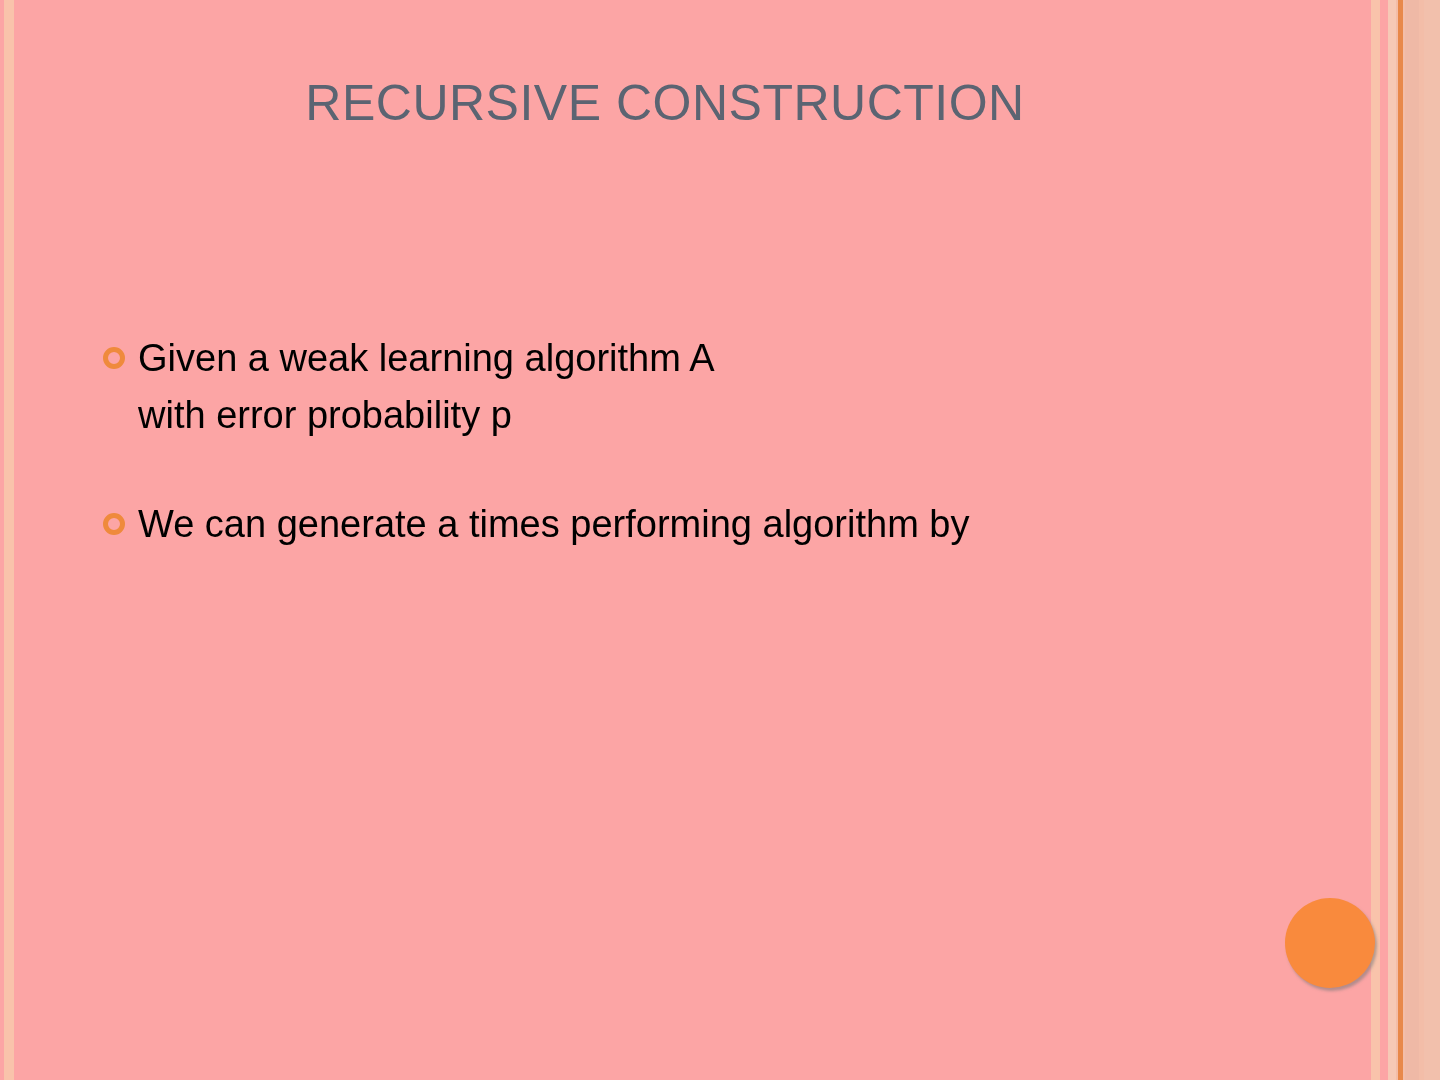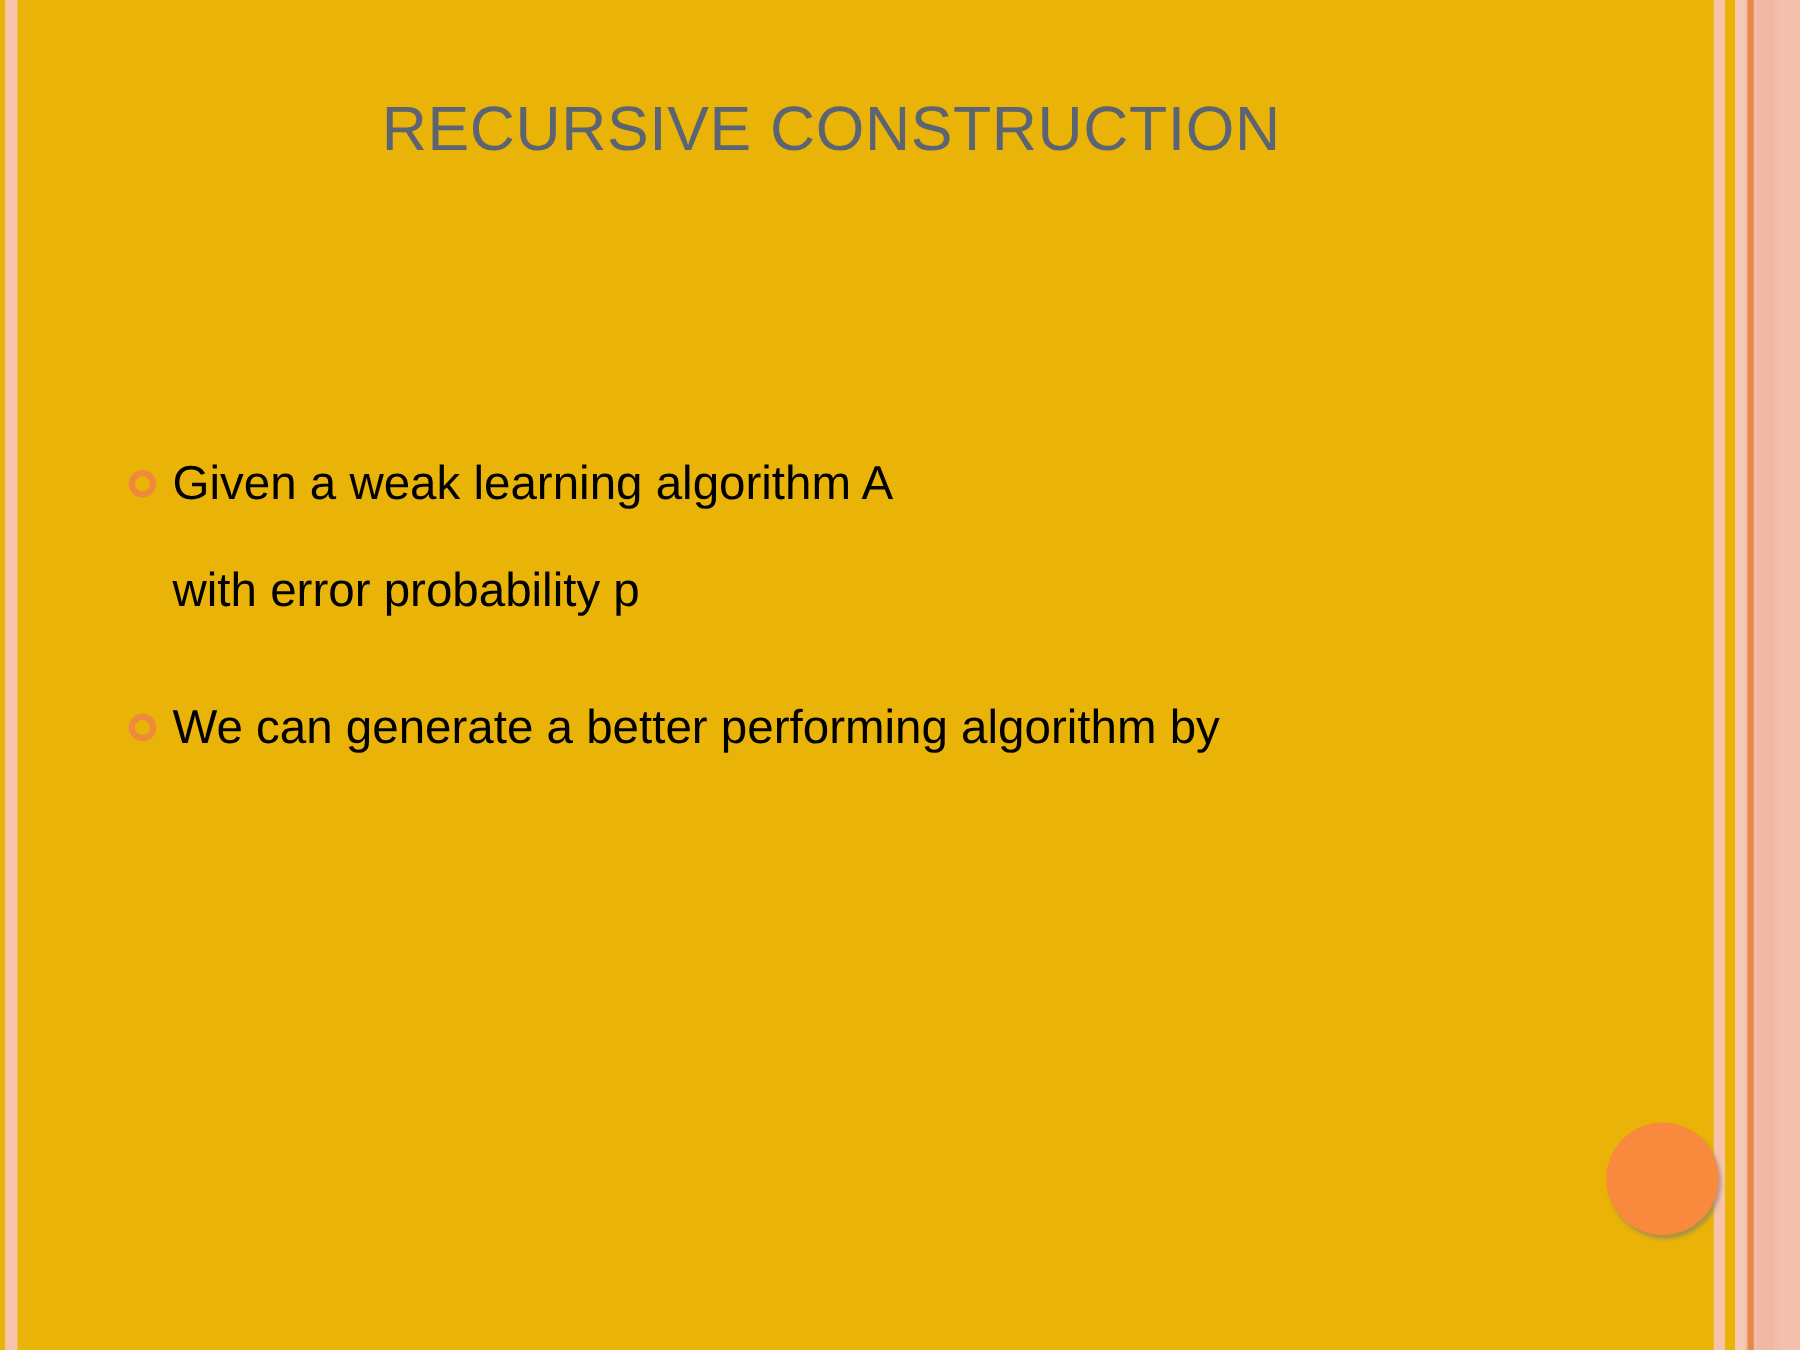--- a/index.html
+++ b/index.html
@@ -11,21 +11,21 @@
     width: 1440px;
     height: 1080px;
     font-family: "Liberation Sans", sans-serif;
     overflow: hidden;
   }
 
   #slide {
     position: relative;
     width: 1440px;
     height: 1080px;
-    background: #eab308;
+    background: #fca5a5;
     overflow: hidden;
   }
 
   
   .left-stripe {
     position: absolute;
     left: 4px;
     top: 0;
     width: 10px;
     height: 1080px;
@@ -120,21 +120,21 @@
     position: absolute;
     left: 7px;
     top: 17px;
     width: 12px;
     height: 12px;
     border: 5px solid #ef8a3c;
     border-radius: 50%;
     box-sizing: content-box;
   }
 
-  .bullet-line { display: block; margin-top: 29px; }
+  .bullet-line { display: block; }
 
   
   .corner-circle {
     position: absolute;
     left: 1285px;
     top: 898px;
     width: 90px;
     height: 90px;
     border-radius: 50%;
     background: #f98a3d;
@@ -160,20 +160,20 @@
   <div class="body-area">
 
     <div class="bullet-item">
       <span class="bullet-marker"></span>
       <span class="bullet-line">Given a weak learning algorithm A</span>
       <span class="bullet-line">with error probability p</span>
     </div>
 
     <div class="bullet-item">
       <span class="bullet-marker"></span>
-      <span class="bullet-line">We can generate a better performing algorithm by</span>
+      <span class="bullet-line">We can generate a times performing algorithm by</span>
     </div>
 
   </div>
 
   <div class="corner-circle"></div>
 
 </div>
 
 </body></html>

